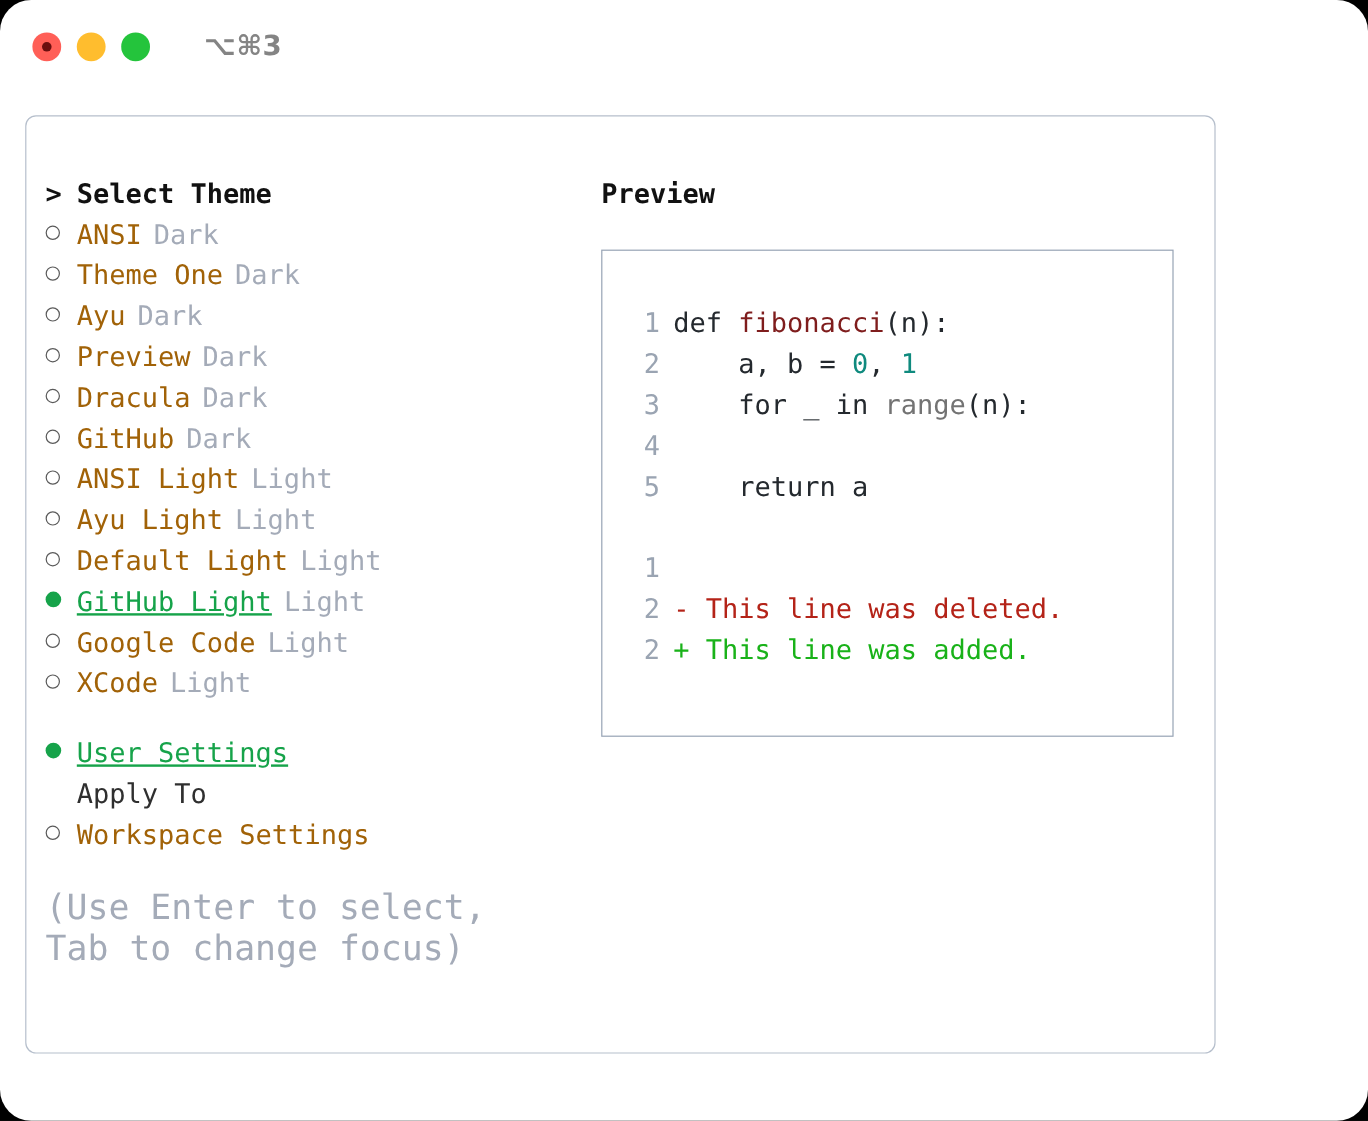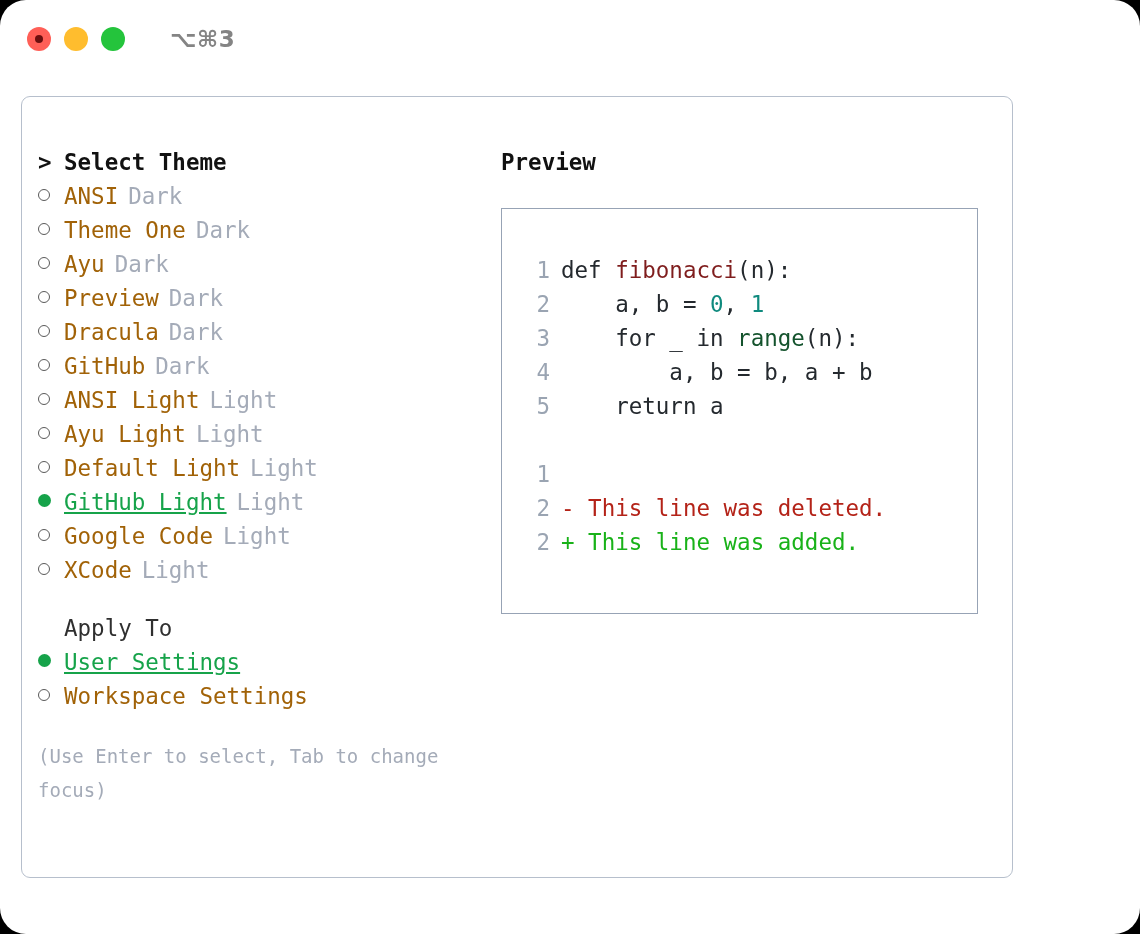--- a/index.html
+++ b/index.html
@@ -134,21 +134,21 @@
   .heading-row { font-weight: bold; color: #111111; }
   .lbl        { color: #a16207; }
   .lbl-sel    { color: #16a34a; text-decoration: underline; }
   .variant    { color: #a4abb8; padding-left: 10px; text-align: center; }
   .group-label{ color: #2f2f2f; }
   .spacer-md { height: 24px; }
 
   #hint {
     margin-top: 22px;
     color: #a4abb8;
-    font-size: 19px;
+    font-size: 29px;
     line-height: 34px;
     width: 410px;
   }
 
   
   #right-col {
     position: absolute;
     left: 479px;
     top: 52px;
     width: 490px;
@@ -179,21 +179,21 @@
     width: 28px;
     flex: 0 0 28px;
     text-align: right;
     color: #9aa4b2;
     margin-right: 11px;
   }
   .code-txt { color: #24292e; }
   .tok-def  { color: #24292e; }
   .tok-fn   { color: #7f1d1d; }
   .tok-num  { color: #0f8a7e; }
-  .tok-call { color: #14532d; }
+  .tok-call { color: #737373; }
   .diff-ctx { color: #6e7781; }
   .diff-del { color: #b42318; }
   .diff-add { color: #19b219; }
   .code-gap { height: 34px; }
 </style>
 </head>
 <body>
 
 <div id="window">
 
@@ -219,35 +219,35 @@
           <div class="row"><span class="marker"><span class="dot-empty"></span></span><span class="lbl">GitHub</span><span class="variant">Dark</span></div>
           <div class="row"><span class="marker"><span class="dot-empty"></span></span><span class="lbl">ANSI Light</span><span class="variant">Light</span></div>
           <div class="row"><span class="marker"><span class="dot-empty"></span></span><span class="lbl">Ayu Light</span><span class="variant">Light</span></div>
           <div class="row"><span class="marker"><span class="dot-empty"></span></span><span class="lbl">Default Light</span><span class="variant">Light</span></div>
           <div class="row"><span class="marker"><span class="dot-filled"></span></span><span class="lbl-sel">GitHub Light</span><span class="variant">Light</span></div>
           <div class="row"><span class="marker"><span class="dot-empty"></span></span><span class="lbl">Google Code</span><span class="variant">Light</span></div>
           <div class="row"><span class="marker"><span class="dot-empty"></span></span><span class="lbl">XCode</span><span class="variant">Light</span></div>
         </div>
       <div class="spacer-md"></div>
       <div id="apply-rows">
+          <div class="row"><span class="marker"><span class="dot-filled"></span></span><span class="lbl-sel">User Settings</span></div>
           <div class="row"><span class="marker"></span><span class="group-label">Apply To</span></div>
-          <div class="row"><span class="marker"><span class="dot-filled"></span></span><span class="lbl-sel">User Settings</span></div>
           <div class="row"><span class="marker"><span class="dot-empty"></span></span><span class="lbl">Workspace Settings</span></div>
         </div>
       <div id="hint">(Use Enter to select, Tab to change focus)</div>
     </div>
 
     <div id="right-col">
       <div id="preview-title">Preview</div>
       <div id="code-panel">
         <div id="code-rows">
             <div class="code-line"><span class="ln">1</span><span class="tok-def">def </span><span class="tok-fn">fibonacci</span><span class="code-txt">(n):</span></div>
             <div class="code-line"><span class="ln">2</span><span class="code-txt">    a, b = </span><span class="tok-num">0</span><span class="code-txt">, </span><span class="tok-num">1</span></div>
             <div class="code-line"><span class="ln">3</span><span class="code-txt">    for _ in </span><span class="tok-call">range</span><span class="code-txt">(n):</span></div>
-            <div class="code-line"><span class="ln">4</span><span class="code-txt">        a, b = b, a + b</span></div>
+            <div class="code-line"><span class="ln">4</span></div>
             <div class="code-line"><span class="ln">5</span><span class="code-txt">    return a</span></div>
           </div>
         <div class="code-gap"></div>
         <div id="diff-rows">
             <div class="code-line"><span class="ln">1</span><span class="diff-ctx"> </span></div>
             <div class="code-line"><span class="ln">2</span><span class="diff-del">-</span><span class="diff-del"> This line was deleted.</span></div>
             <div class="code-line"><span class="ln">2</span><span class="diff-add">+</span><span class="diff-add"> This line was added.</span></div>
           </div>
       </div>
     </div>

